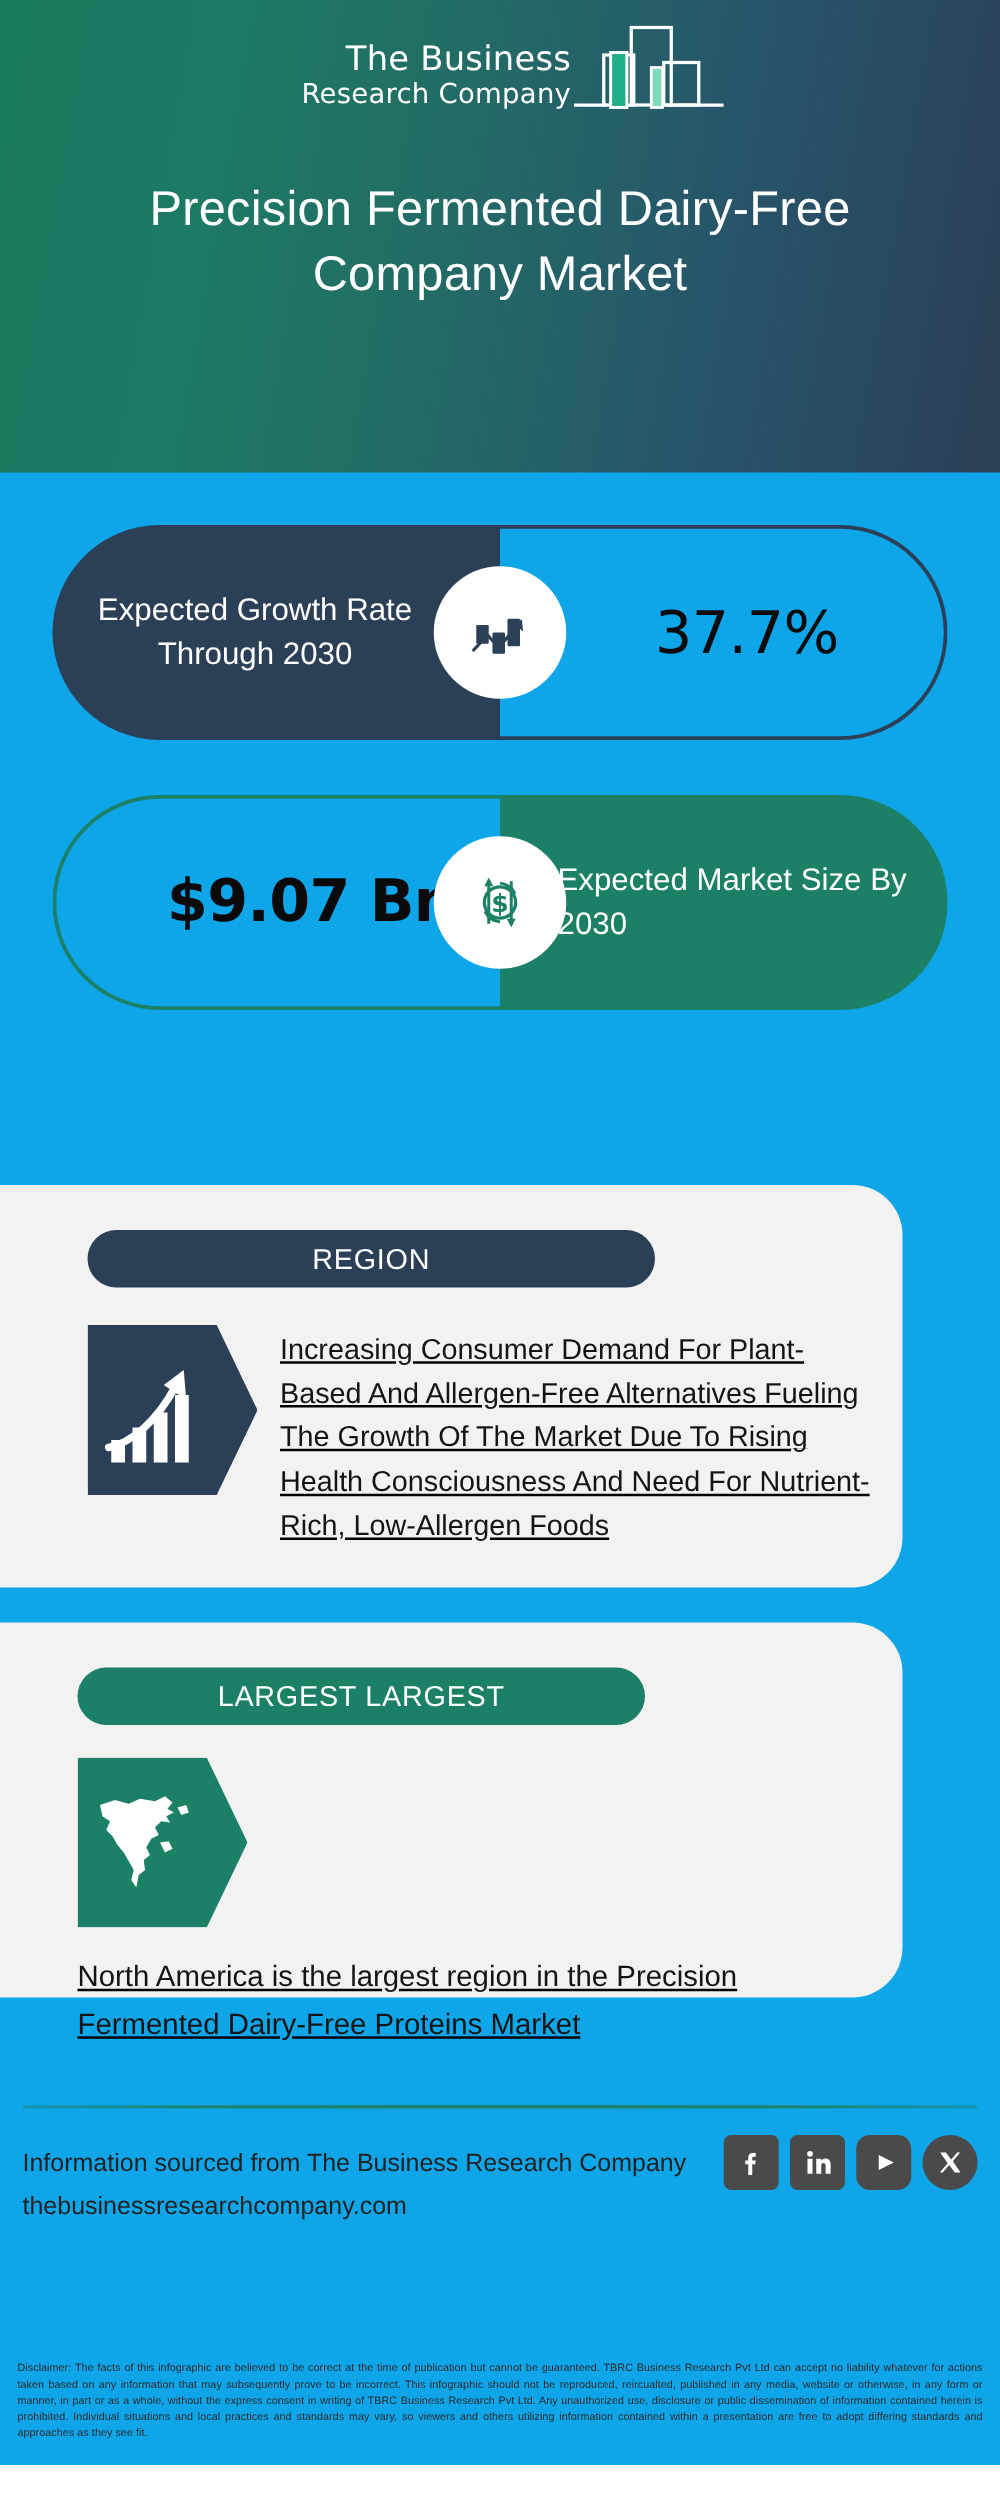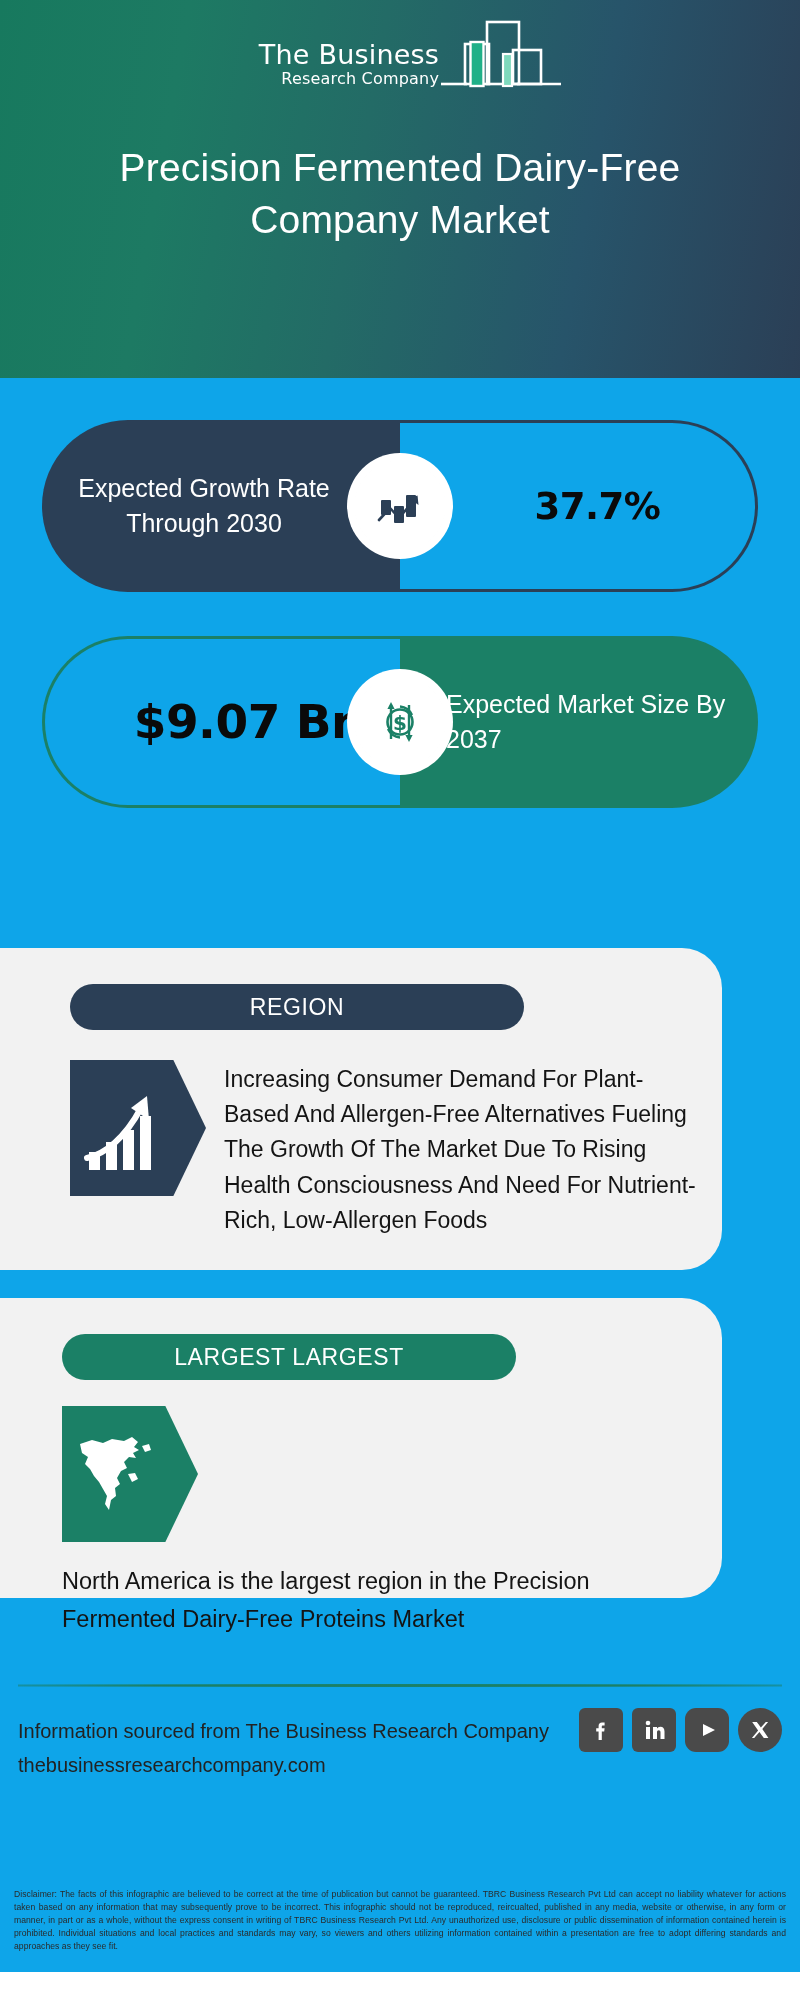--- a/index.html
+++ b/index.html
@@ -22,21 +22,21 @@
     position:absolute; left:0; right:0; top:18px;
     display:flex; justify-content:center; align-items:flex-end;
   }
   .logo { display:flex; align-items:flex-end; gap:0; transform:translateX(10px); }
   .logo-text { text-align:right; padding-bottom:6px; }
   .logo-line1 {
     color:#ffffff; font-size:27px; font-weight:400; letter-spacing:.2px;
     line-height:1.05; font-family:"DejaVu Sans", sans-serif;
   }
   .logo-line2 {
-    color:#ffffff; font-size:16px; font-weight:400; letter-spacing:.2px;
+    color:#ffffff; font-size:22px; font-weight:400; letter-spacing:.2px;
     line-height:1.3; font-family:"DejaVu Sans", sans-serif;
   }
   .logo-mark { margin-left:2px; margin-bottom:2px; }
 
   .title {
     position:absolute; left:0; right:0; top:142px;
     text-align:center; color:#ffffff;
     font-size:39px; font-weight:400; line-height:1.33;
     letter-spacing:.2px; padding:0 60px;
     font-family:"Liberation Sans", sans-serif;
@@ -62,21 +62,21 @@
     padding-left:6px; padding-right:40px;
   }
   #card1 .right {
     left:50%;
     border:3px solid #2b3f56;
     border-left:none;
     border-radius:0 86px 86px 0;
     justify-content:center;
   }
   #card1 .right .val {
-    color:#0a0a0a; font-size:37px; font-weight:700; letter-spacing:-.5px;
+    color:#0a0a0a; font-size:47px; font-weight:400; letter-spacing:-.5px;
     padding-left:40px;
     font-family:"DejaVu Sans", sans-serif;
   }
 
   
   #card2 { top:636px; }
   #card2 .left {
     left:0;
     border:3px solid #1b8066;
     border-right:none;
@@ -118,21 +118,21 @@
 
   .pill {
     position:absolute; left:70px; width:454px; height:46px;
     border-radius:23px;
     display:flex; align-items:center; justify-content:center;
     color:#ffffff; font-size:23px; letter-spacing:.6px;
   }
   #panel-driver .pill { top:36px; background:#2b3f56; }
   #panel-region .pill { top:36px; background:#1b8066; left:62px; width:454px;}
 
-  .panel-body { position:absolute; left:70px; right:22px; top:112px; display:flex; gap:18px; }
+  .panel-body { position:absolute; left:70px; right:22px; top:112px; display:flex; gap:18px;text-decoration:underline; }
   #panel-region .panel-body { left:62px; top:108px;flex-direction:column; }
 
   .pentagon {
     flex:0 0 auto; width:136px; height:136px;
     clip-path:polygon(0 0, 76% 0, 100% 50%, 76% 100%, 0 100%);
     display:flex; align-items:center; justify-content:center;
   }
   #panel-driver .pentagon { background:#2b3f56; }
   #panel-region .pentagon { background:#1b8066; }
 
@@ -218,21 +218,21 @@
         <polygon points="45.5,17.5 46.5,27 37.5,20.5" fill="#2b3f56"></polygon>
       </svg>
     </div>
   </div>
 
   <div class="stat-card" id="card2">
     <div class="half left">
       <div class="val">$9.07 Bn</div>
     </div>
     <div class="half right">
-      <div class="lbl">Expected Market Size By 2037</div>
+      <div class="lbl">Expected Market Size By 2030</div>
     </div>
     <div class="badge-circle">
       <svg width="58" height="58" viewBox="0 0 58 58">
         <circle cx="29" cy="29" r="12.5" fill="none" stroke="#1b8066" stroke-width="2.6"></circle>
         <text x="29" y="36.5" text-anchor="middle" font-family="DejaVu Sans, sans-serif" font-size="20" font-weight="bold" fill="#1b8066">$</text>
         <path d="M20 12 L20 46" stroke="#1b8066" stroke-width="2.4" fill="none"></path>
         <polygon points="20,9 23.6,16 16.4,16" fill="#1b8066"></polygon>
         <path d="M38 12 L38 46" stroke="#1b8066" stroke-width="2.4" fill="none"></path>
         <polygon points="38,49 41.6,42 34.4,42" fill="#1b8066"></polygon>
         <path d="M41 22 A15 15 0 0 0 29 13.5" fill="none" stroke="#1b8066" stroke-width="2.4"></path>

